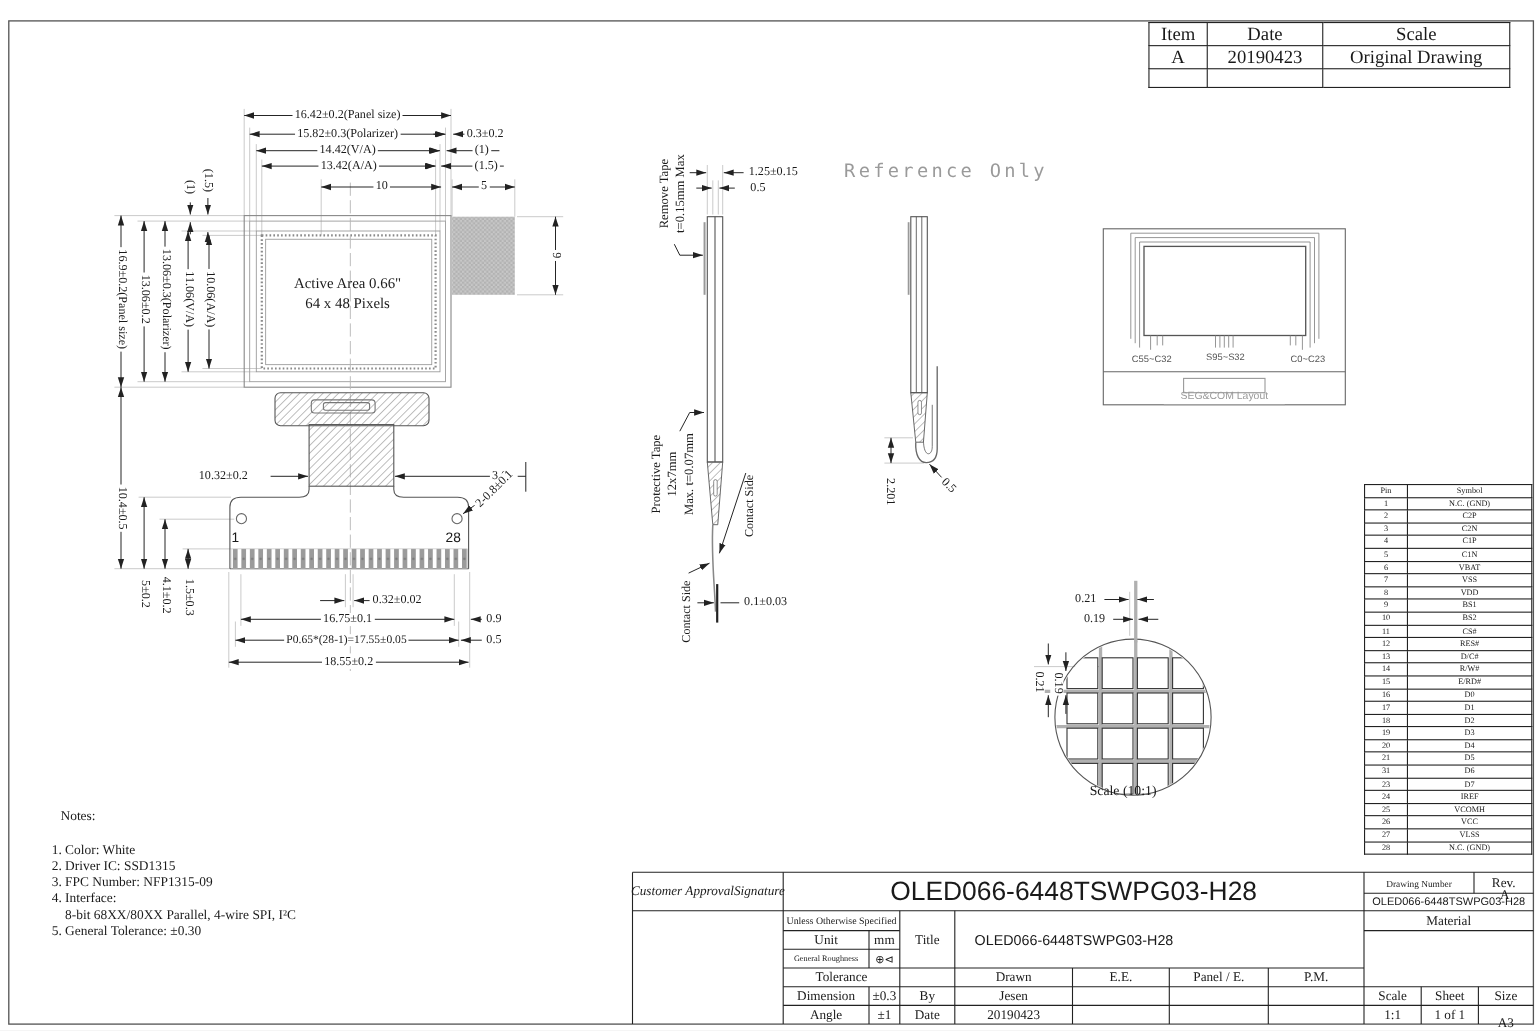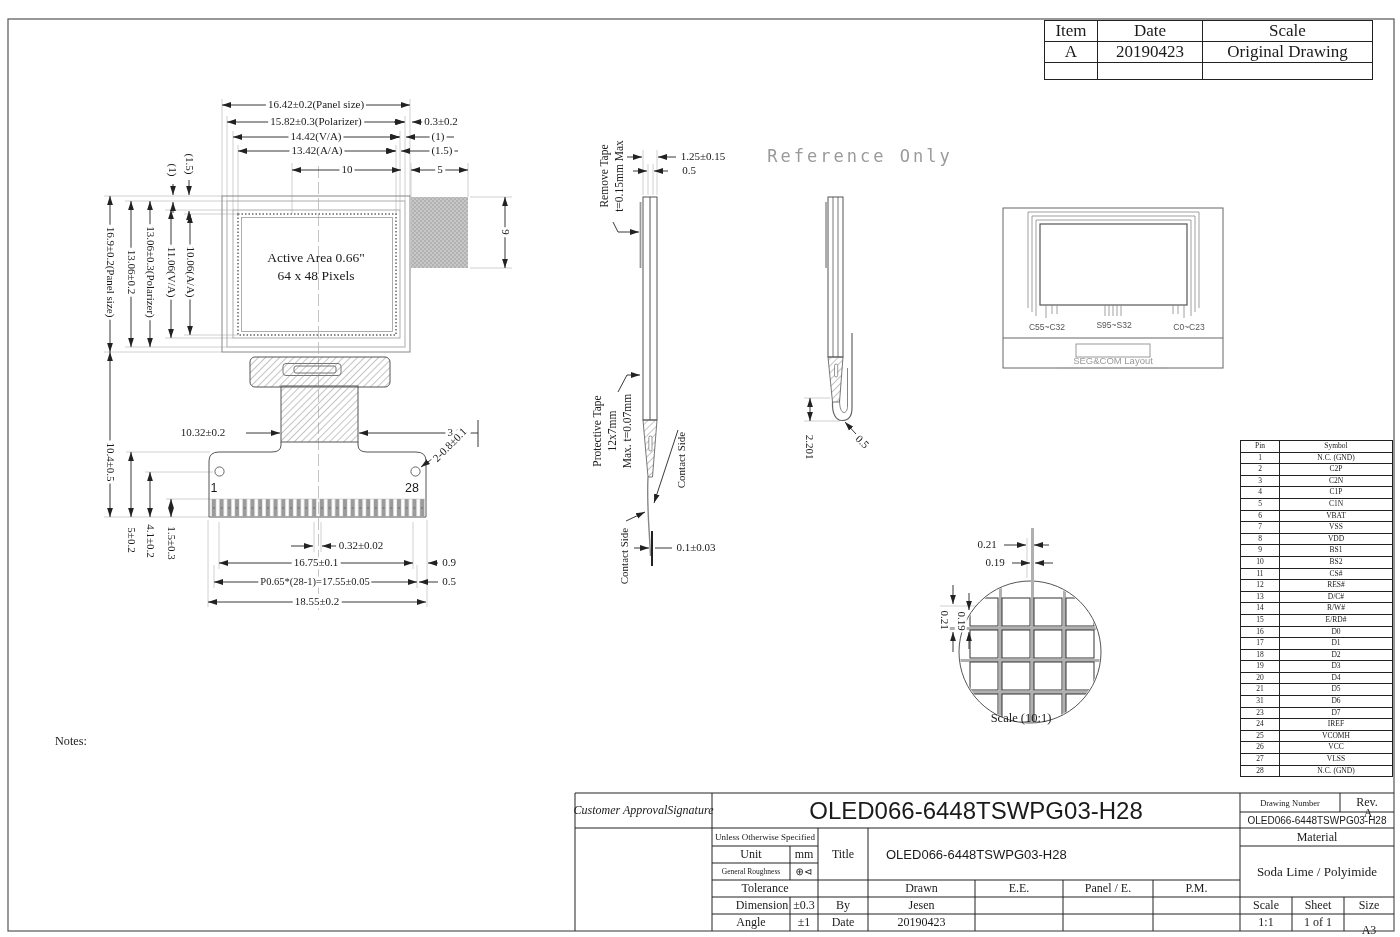--- a/index.html
+++ b/index.html
@@ -533,52 +533,65 @@
 <span class="lbl sans nobg" style="left:1189px;top:327px;font-size:8.5px;color:#555">C0~C23</span>
 <span class="lbl sans nobg" style="left:1113px;top:361px;font-size:9.5px;color:#9a9a9a">SEG&amp;COM Layout</span>
 
 <span class="lbl" style="left:987px;top:545px">0.21</span>
 <span class="lbl" style="left:995px;top:563px">0.19</span>
 <span class="lbl r90" style="left:944px;top:620px">0.21</span>
 <span class="lbl r90" style="left:961px;top:621px">0.19</span>
 <span class="lbl nobg" style="left:1021px;top:719px;font-size:12.5px">Scale (10:1)</span>
 
 <div class="notes" style="left:55px;top:734px">Notes:</div>
+<div class="notes" style="left:47px;top:765px">
+
+    <div class="note-line">1. Color: White</div>
+
+    <div class="note-line">2. Driver IC: SSD1315</div>
+
+    <div class="note-line">3. FPC Number: NFP1315-09</div>
+
+    <div class="note-line">4. Interface:</div>
+
+    <div class="note-line">    8-bit 68XX/80XX Parallel, 4-wire SPI, I²C</div>
+
+    <div class="note-line">5. General Tolerance: ±0.30</div>
+  </div>
 
 <div class="tb" style="left:575px;top:793px;width:137px;height:35px;flex-direction:row;font-style:italic">
   <div>Customer Approval</div>
   <div>Signature</div>
 </div>
 <div class="tb sans" style="left:712px;top:793px;width:528px;height:35px;font-size:24px">OLED066-6448TSWPG03-H28</div>
 <div class="tb" style="left:712px;top:828px;width:106px;height:18px;font-size:9px">Unless Otherwise Specified</div>
 <div class="tb" style="left:712px;top:846px;width:78px;height:17px">Unit</div>
 <div class="tb" style="left:790px;top:846px;width:28px;height:17px">mm</div>
 <div class="tb" style="left:712px;top:863px;width:78px;height:17px;font-size:7.5px">General Roughness</div>
 <div class="tb" style="left:790px;top:863px;width:28px;height:17px;font-size:10px">⊕⊲</div>
 <div class="tb" style="left:712px;top:880px;width:106px;height:17px">Tolerance</div>
-<div class="tb" style="left:712px;top:897px;width:100px;height:17px">Dimension</div>
+<div class="tb" style="left:712px;top:897px;width:78px;height:17px">Dimension</div>
 <div class="tb" style="left:790px;top:897px;width:28px;height:17px">±0.3</div>
 <div class="tb" style="left:712px;top:914px;width:78px;height:17px">Angle</div>
 <div class="tb" style="left:790px;top:914px;width:28px;height:17px">±1</div>
 <div class="tb" style="left:818px;top:828px;width:50px;height:52px">Title</div>
 <div class="tb sans" style="left:868px;top:828px;width:372px;height:52px;justify-content:flex-start;padding-left:18px;font-size:13px">OLED066-6448TSWPG03-H28</div>
 <div class="tb" style="left:868px;top:880px;width:107px;height:17px">Drawn</div>
 <div class="tb" style="left:975px;top:880px;width:88px;height:17px">E.E.</div>
 <div class="tb" style="left:1063px;top:880px;width:90px;height:17px">Panel / E.</div>
 <div class="tb" style="left:1153px;top:880px;width:87px;height:17px">P.M.</div>
 <div class="tb" style="left:818px;top:897px;width:50px;height:17px">By</div>
 <div class="tb" style="left:868px;top:897px;width:107px;height:17px">Jesen</div>
 <div class="tb" style="left:818px;top:914px;width:50px;height:17px">Date</div>
 <div class="tb" style="left:868px;top:914px;width:107px;height:17px">20190423</div>
 <div class="tb" style="left:1240px;top:793px;width:100px;height:19px;font-size:8.5px">Drawing Number</div>
 <div class="tb" style="left:1340px;top:793px;width:54px;height:19px">Rev.</div>
 <div class="tb sans" style="left:1240px;top:812px;width:154px;height:16px;font-size:10px">OLED066-6448TSWPG03-H28</div>
 <div class="tb" style="left:1360px;top:806px;width:16px;height:14px;font-size:12px">A</div>
 <div class="tb" style="left:1240px;top:828px;width:154px;height:18px">Material</div>
-<div class="tb" style="left:1240px;top:846px;width:154px;height:51px;font-size:13px">Soda Lime / Polyimide</div>
 <div class="tb" style="left:1240px;top:897px;width:52px;height:17px">Scale</div>
 <div class="tb" style="left:1292px;top:897px;width:52px;height:17px">Sheet</div>
 <div class="tb" style="left:1344px;top:897px;width:50px;height:17px">Size</div>
 <div class="tb" style="left:1240px;top:914px;width:52px;height:16px">1:1</div>
 <div class="tb" style="left:1292px;top:914px;width:52px;height:17px">1 of 1</div>
 <div class="tb" style="left:1344px;top:914px;width:50px;height:32px">A3</div>
 
 </div>
 
 </body></html>

